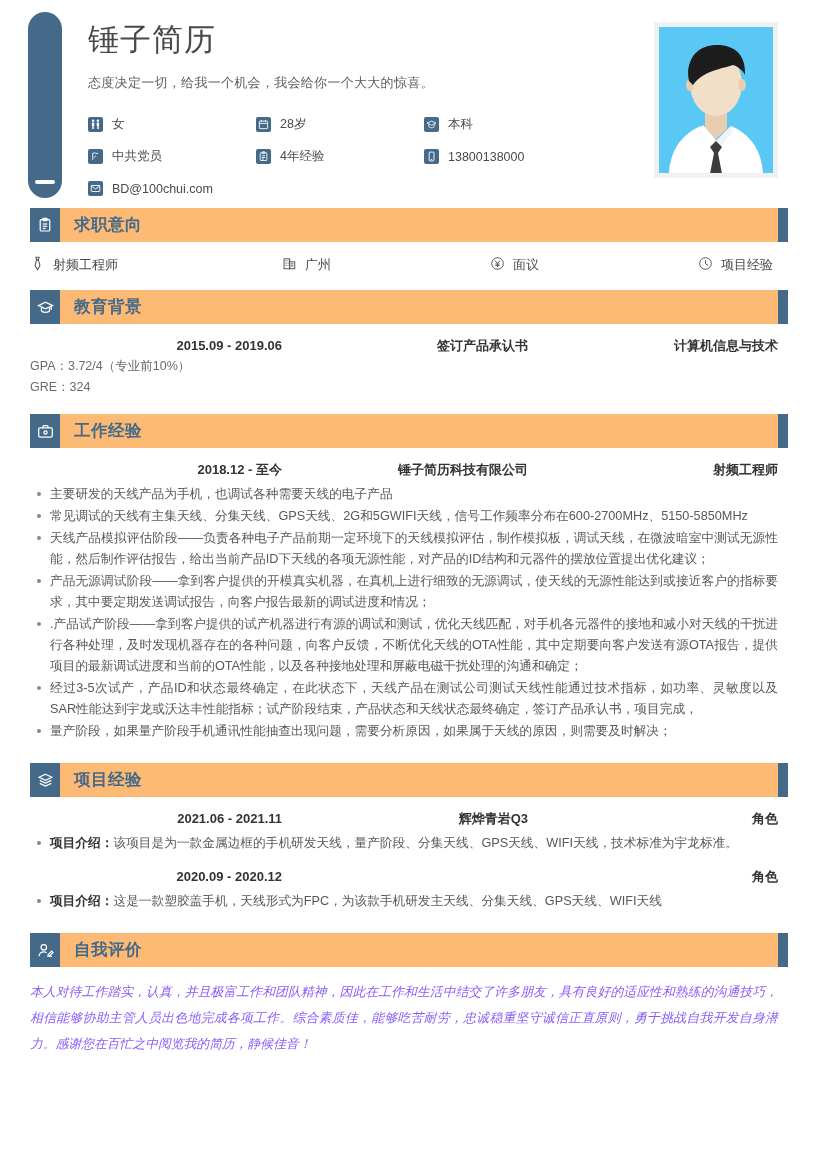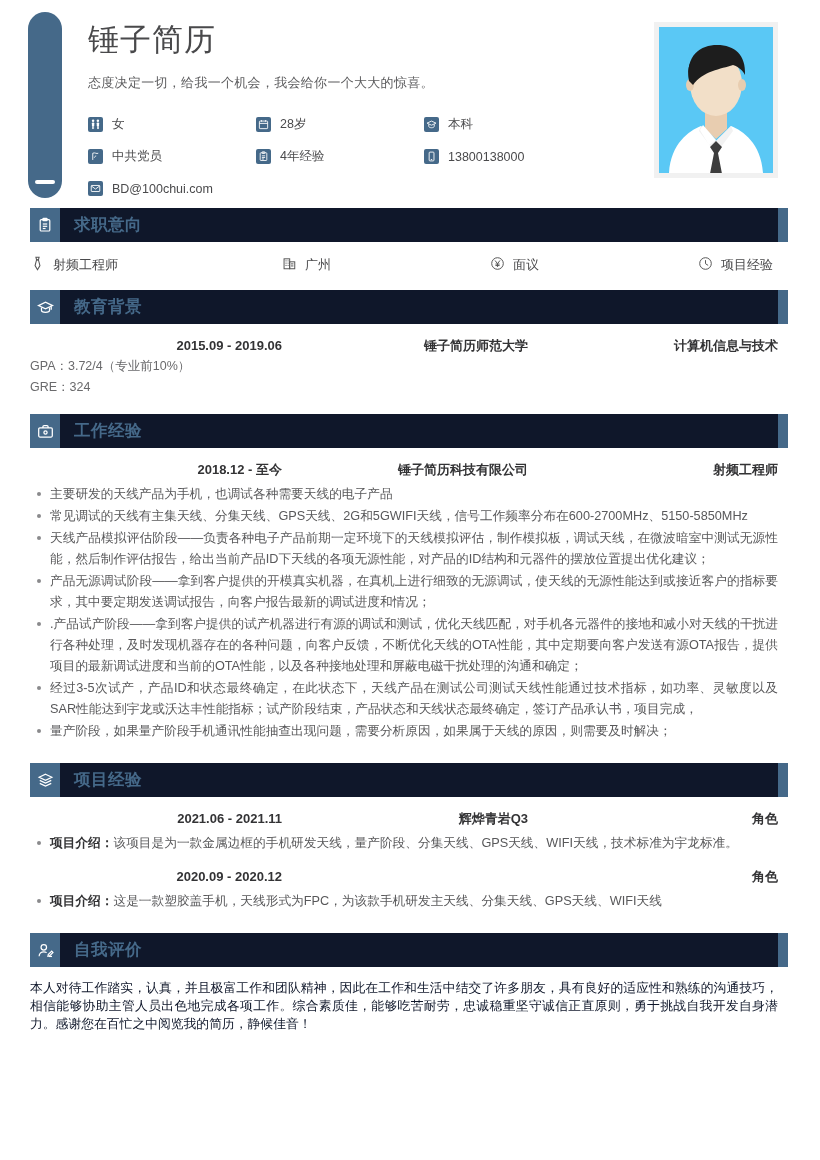--- a/index.html
+++ b/index.html
@@ -105,21 +105,21 @@
     background: #5ac8f5;
     overflow: hidden;
   }
 
   
   .section { padding: 0; }
   .sec-head {
     position: relative;
     margin: 0 42px 0 30px;
     height: 34px;
-    background: #0f172a;
+    background: #fdba74;
     display: flex;
     align-items: center;
     font-family: Liberation Mono, monospace;
   }
   .sec-head::after {
     content: "";
     position: absolute;
     right: -10px;
     top: 0;
     width: 10px;
@@ -197,24 +197,25 @@
     top: 8px;
     width: 4px;
     height: 4px;
     border-radius: 50%;
     background: #8a8a8c;
   }
   ul.bullets li b { color: #333335; font-weight: bold; }
 
   .para {
     font-size: 12.8px;
-    line-height: 18px;
-    color: #0f172a;
+    line-height: 26px;
+    color: #8b5cf6;
     text-align: justify;
     padding-top: 12px;
+    font-style: italic;
   }
   .gap-md { height: 16px; }
   .gap-lg { height: 20px; }
 </style>
 </head>
 <body>
 
 <div class="page">
 
   <div class="header">
@@ -421,21 +422,21 @@
           <line x1="13.4" y1="6.8" x2="13.4" y2="10.2"></line>
         </svg>
       </div>
       <div class="sec-title">教育背景</div>
     </div>
 
     <div class="content">
       <div class="entry">
         <div class="entry-head">
           <div class="eh-date">2015.09 - 2019.06</div>
-          <div class="eh-mid">锤子简历师范大学</div>
+          <div class="eh-mid">签订产品承认书</div>
           <div class="eh-right">计算机信息与技术</div>
         </div>
         <div class="sub-line">GPA：3.72/4（专业前10%）</div>
         <div class="sub-line">GRE：324</div>
       </div>
       <div class="gap-md"></div>
     </div>
   </div>
 
   <div class="section">

